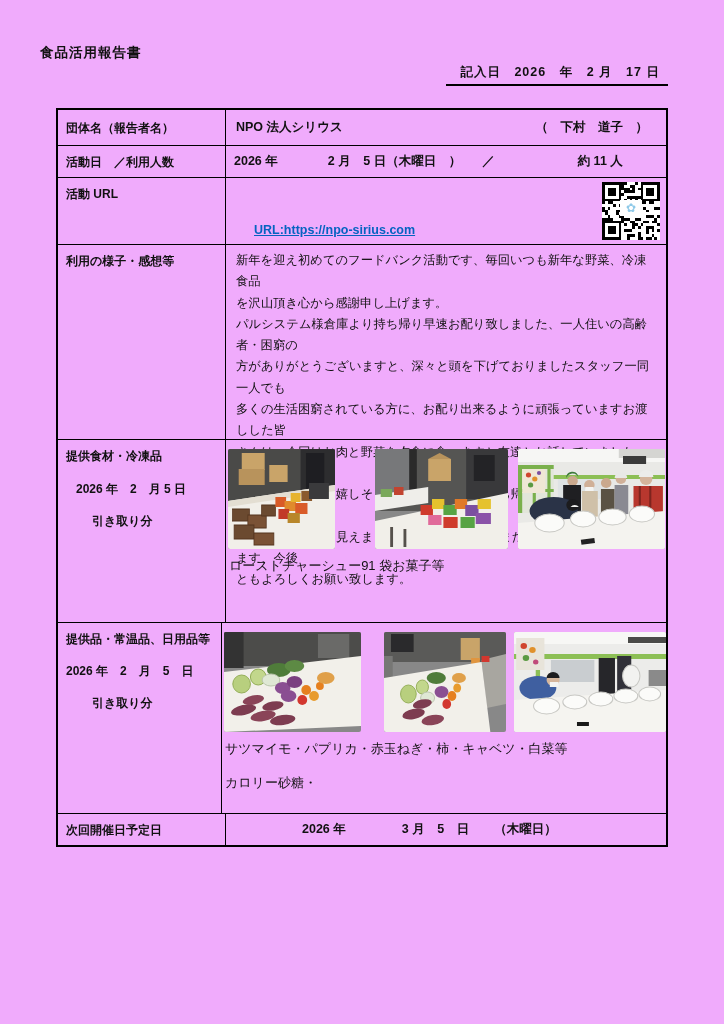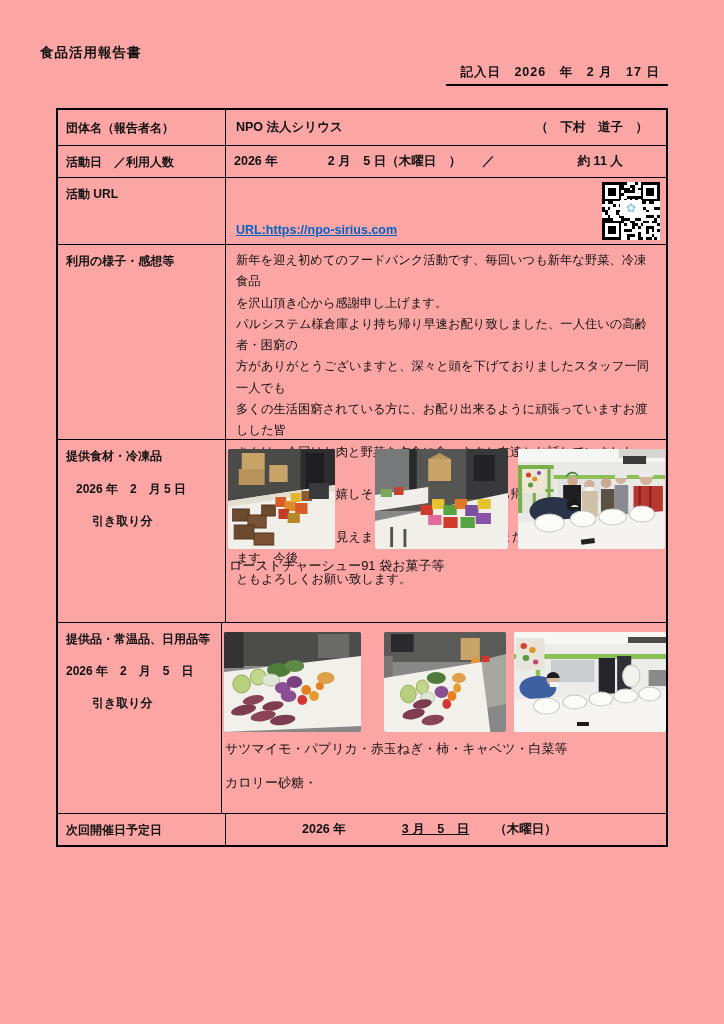--- a/index.html
+++ b/index.html
@@ -1,18 +1,18 @@
 <!DOCTYPE html>
 <html><head>
 <meta charset="utf-8">
 <style>
   * { margin:0; padding:0; box-sizing:border-box; }
   html,body { background:#ffffff; }
   body { font-family:"Liberation Sans", sans-serif; color:#111; }
-  .page { position:relative; width:724px; height:1024px; background:#fca5a5; overflow:hidden; }
+  .page { position:relative; width:724px; height:1024px; background:#f0abfc; overflow:hidden; }
 
   .doc-title { position:absolute; left:40px; top:44px; font-size:13.5px; font-weight:600; letter-spacing:1px; }
   .fill-date { position:absolute; top:64px; right:56px; font-size:12.5px; font-weight:bold;
                border-bottom:2px solid #000; padding:0 8px 3px 14px; letter-spacing:1px; }
 
   .report-table { position:absolute; left:56px; top:108px; width:612px; border:2px solid #000; }
   .t-row { display:flex; }
   .t-row + .t-row { border-top:1.5px solid #000; }
   .cell-l { width:168px; border-right:1.5px solid #000; padding:0 6px 0 8px;
             font-weight:bold; font-size:12px; line-height:14px; }
@@ -27,21 +27,21 @@
   .row-goods { height:191px; }
   .row-next  { height:32px; }
 
   .row-org .cell-r { font-weight:bold; padding:0 18px 0 10px; justify-content:space-between; }
   .row-act .cell-r { font-weight:bold; }
   .row-act .seg-year  { margin-left:8px; }
   .row-act .seg-date  { margin-left:50px; }
   .row-act .seg-slash { margin-left:21px; }
   .row-act .seg-people{ margin-left:83px; }
 
-  .url-link { position:absolute; left:10px; bottom:7px; font-weight:bold; color:#0563C1;
+  .url-link { position:absolute; left:28px; bottom:7px; font-weight:bold; color:#0563C1;
               text-decoration:underline; cursor:pointer; font-size:12.5px; }
   .qr { position:absolute; top:4px; right:6px; width:58px; height:58px; background:#fff;
         display:grid; grid-template-columns:repeat(21,1fr); grid-template-rows:repeat(21,1fr); }
   .qr .m { width:100%; height:100%; }
   .qr .d { background:#000; }
   .qr-logo { position:absolute; top:22px; right:24px; width:22px; height:16px; background:#fff;
              color:#8ec9e8; font-size:12px; line-height:16px; text-align:center; }
 
   .row-imp .cell-r { padding:5px 8px 0 10px; line-height:21.3px; white-space:pre-line; font-size:12.3px; }
   .label-pad { padding-top:9px; }
@@ -49,21 +49,21 @@
   .label-line3 { margin-top:18px; margin-left:26px; font-size:12px; }
   .label-line2b { margin-top:18px; margin-left:0; font-size:12px; }
 
   .photo-strip { display:flex; align-items:flex-start; padding:9px 0 0 2px; }
   .photo { height:100px; border-radius:2px; overflow:hidden; background:#888; flex:none; }
   .photo svg { display:block; width:100%; height:100%; }
   .caption { margin:6px 0 0 3px; font-size:13px; line-height:22px; }
 
   .row-next .cell-r { font-weight:bold; }
   .row-next .seg-year { margin-left:76px; }
-  .row-next .seg-date { margin-left:56px;text-decoration:underline; }
+  .row-next .seg-date { margin-left:56px; }
   .row-next .seg-day  { margin-left:25px; }
 </style>
 </head>
 <body>
 
 <div class="page">
 
   <div class="doc-title">食品活用報告書</div>
   <div class="fill-date">記入日　2026　年　2 月　17 日</div>
 

